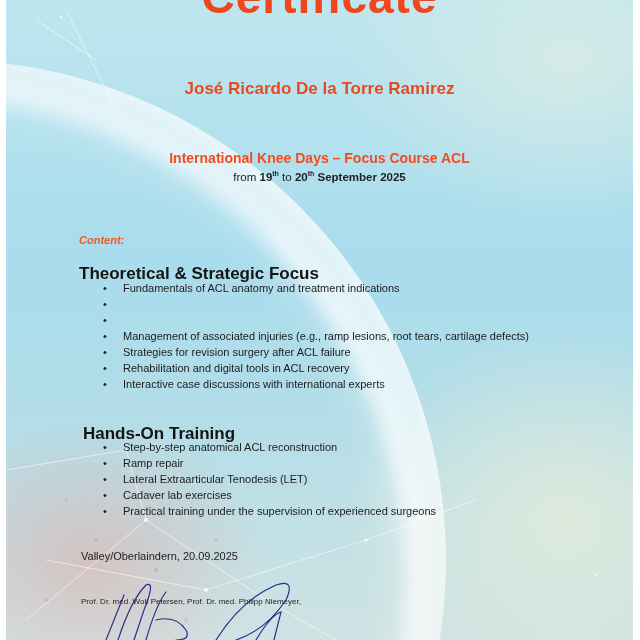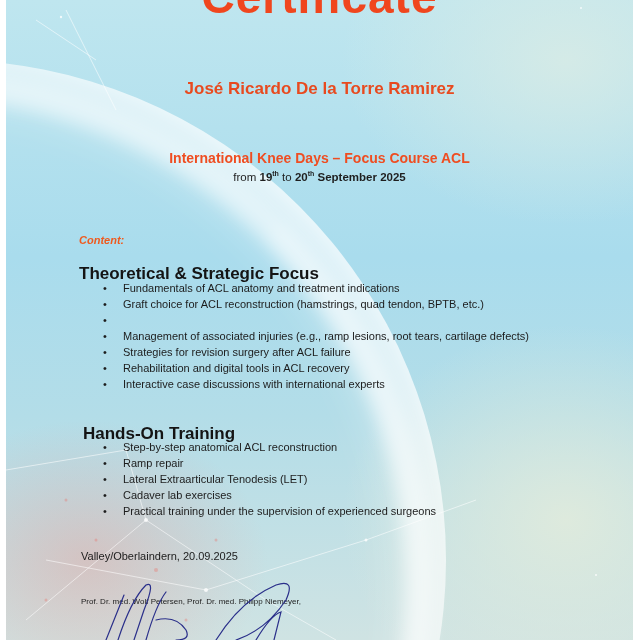--- a/index.html
+++ b/index.html
@@ -141,21 +141,21 @@
       <span>to</span>
       <b><span>20</span><sup>th</sup></b>
       <b>September 2025</b>
     </div>
 
     <div class="content-label">Content:</div>
 
     <div class="section-head sec1">Theoretical &amp; Strategic Focus</div>
     <ul class="items list1">
       <li><span class="bullet">•</span><span>Fundamentals of ACL anatomy and treatment indications</span></li>
-      <li><span class="bullet">•</span><span>Graft choice for ACL reconstruction (hamstrings, quad tendon, BPTB, etc.)</span></li>
+      <li><span class="bullet">•</span></li>
       <li><span class="bullet">•</span></li>
       <li><span class="bullet">•</span><span>Management of associated injuries (e.g., ramp lesions, root tears, cartilage defects)</span></li>
       <li><span class="bullet">•</span><span>Strategies for revision surgery after ACL failure</span></li>
       <li><span class="bullet">•</span><span>Rehabilitation and digital tools in ACL recovery</span></li>
       <li><span class="bullet">•</span><span>Interactive case discussions with international experts</span></li>
     </ul>
 
     <div class="section-head sec2">Hands-On Training</div>
     <ul class="items list2">
       <li><span class="bullet">•</span><span>Step-by-step anatomical ACL reconstruction</span></li>

